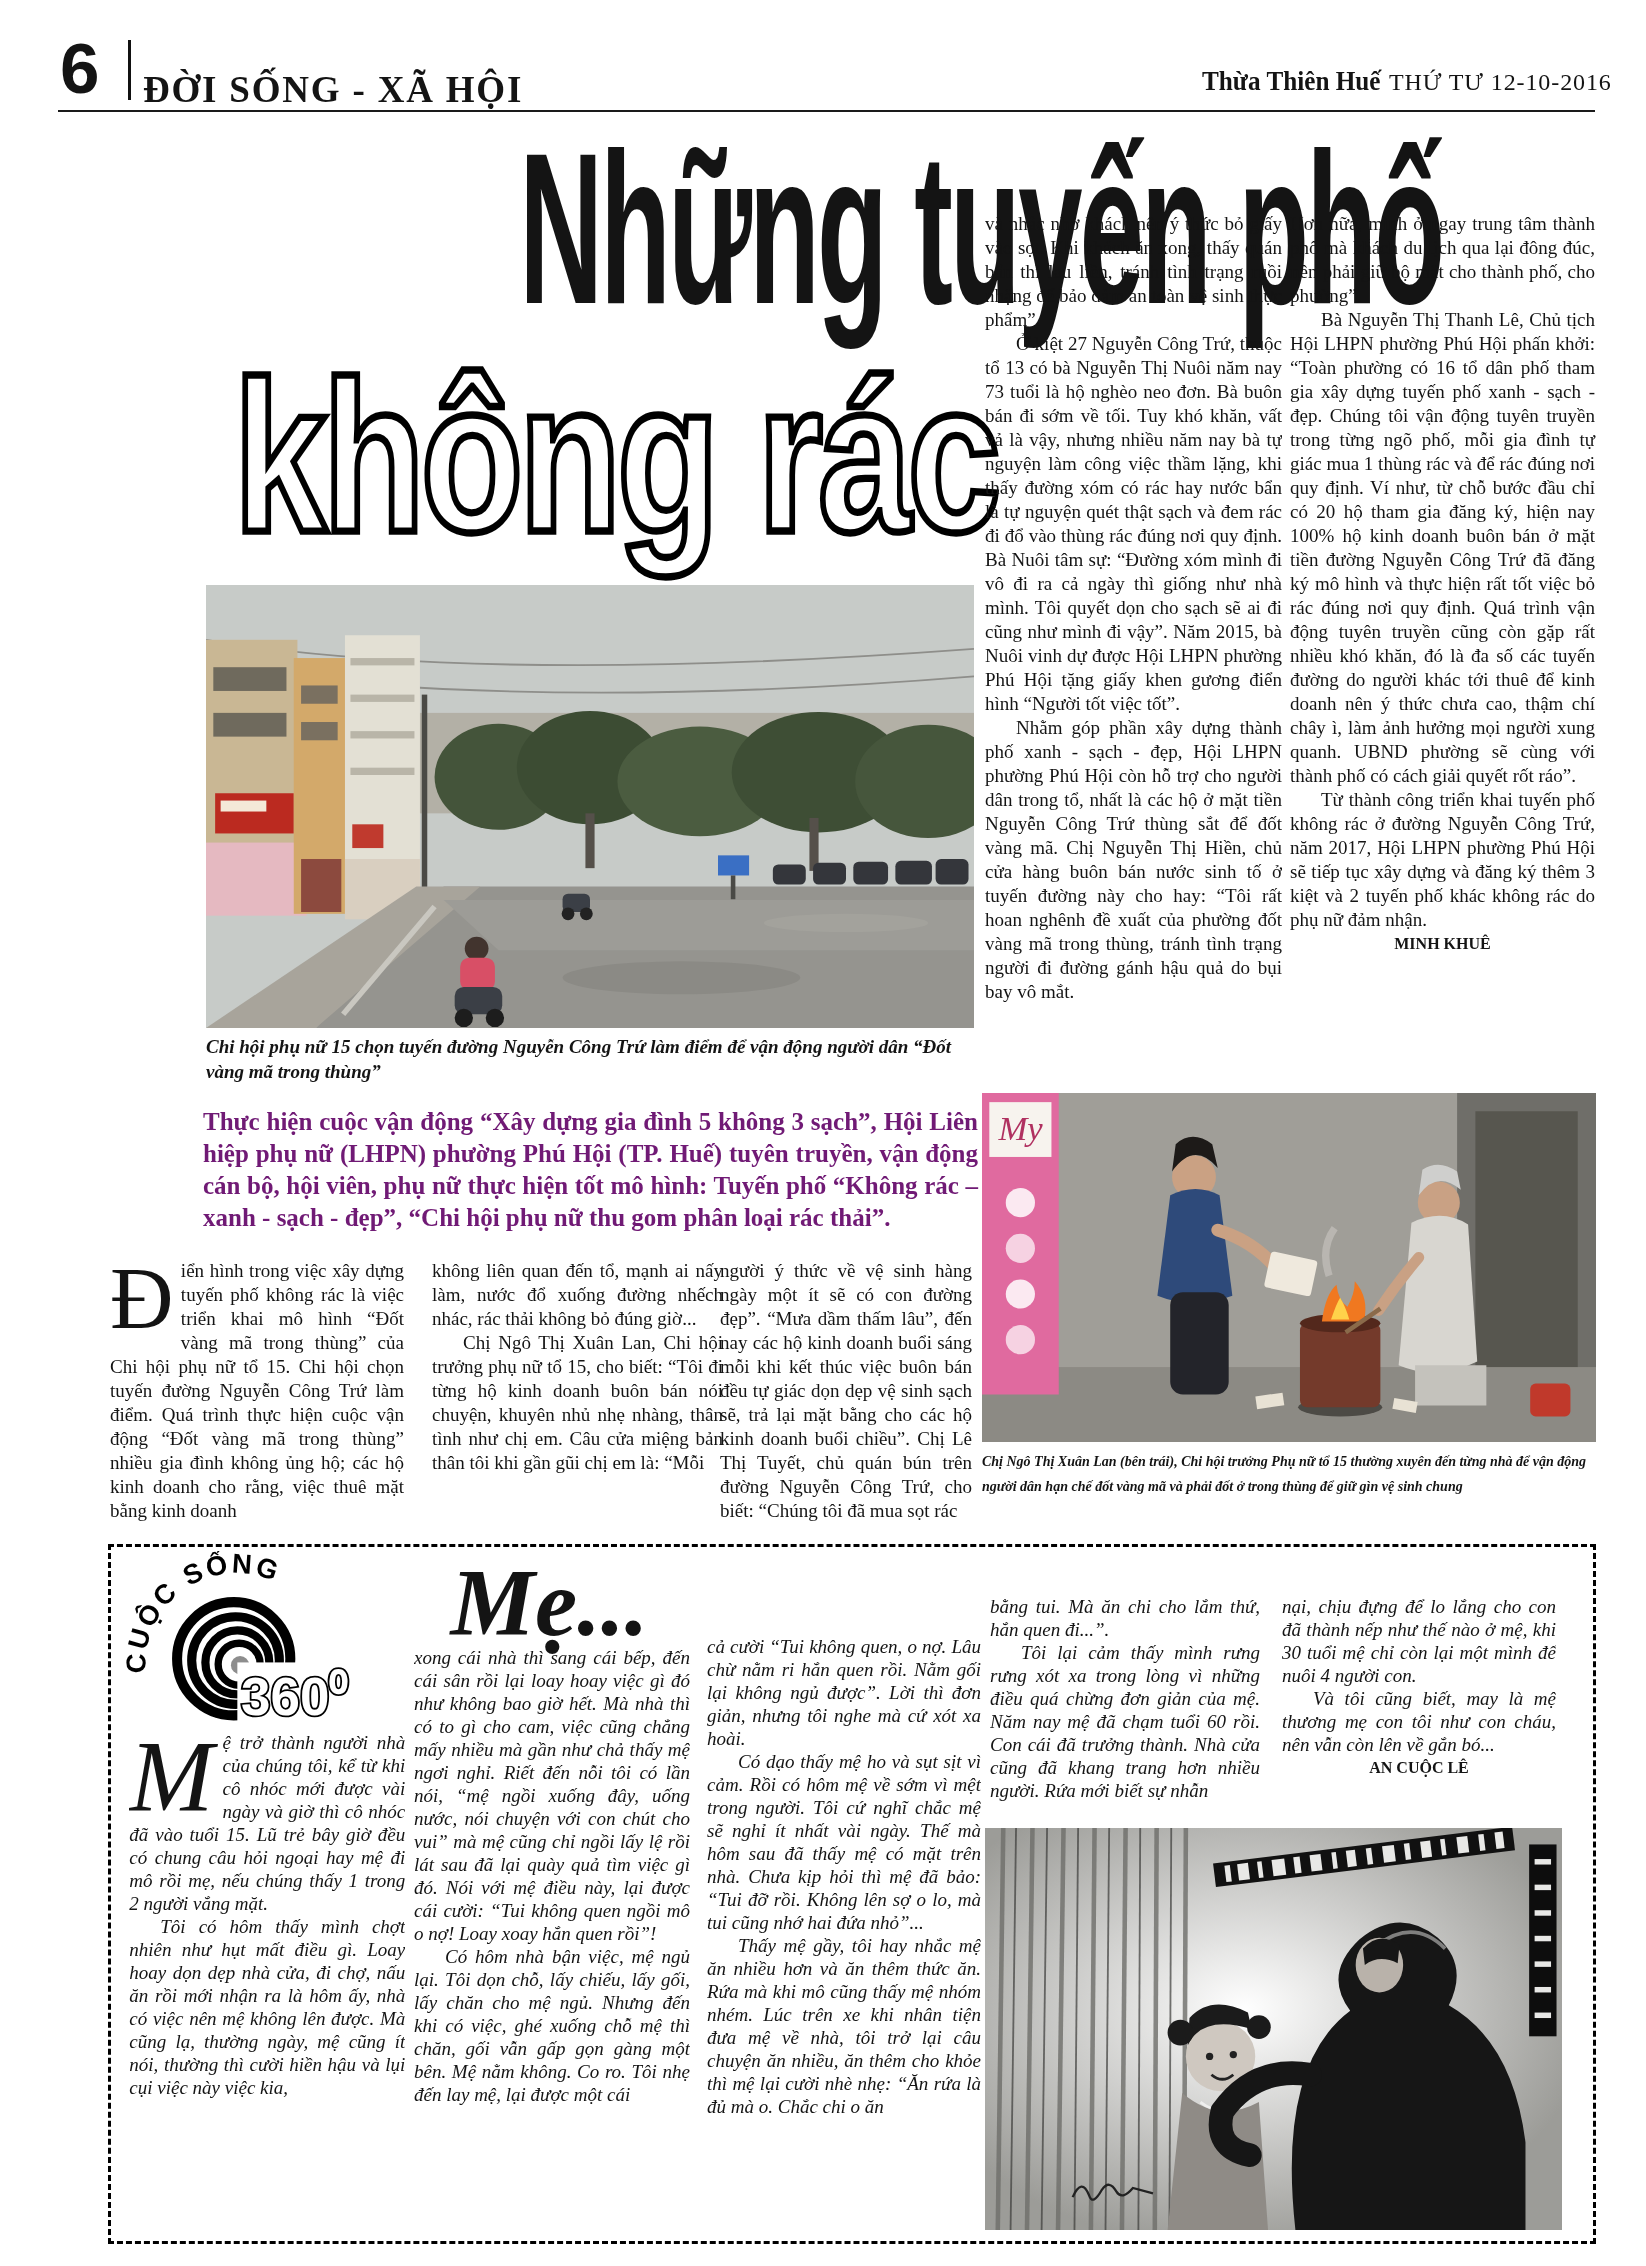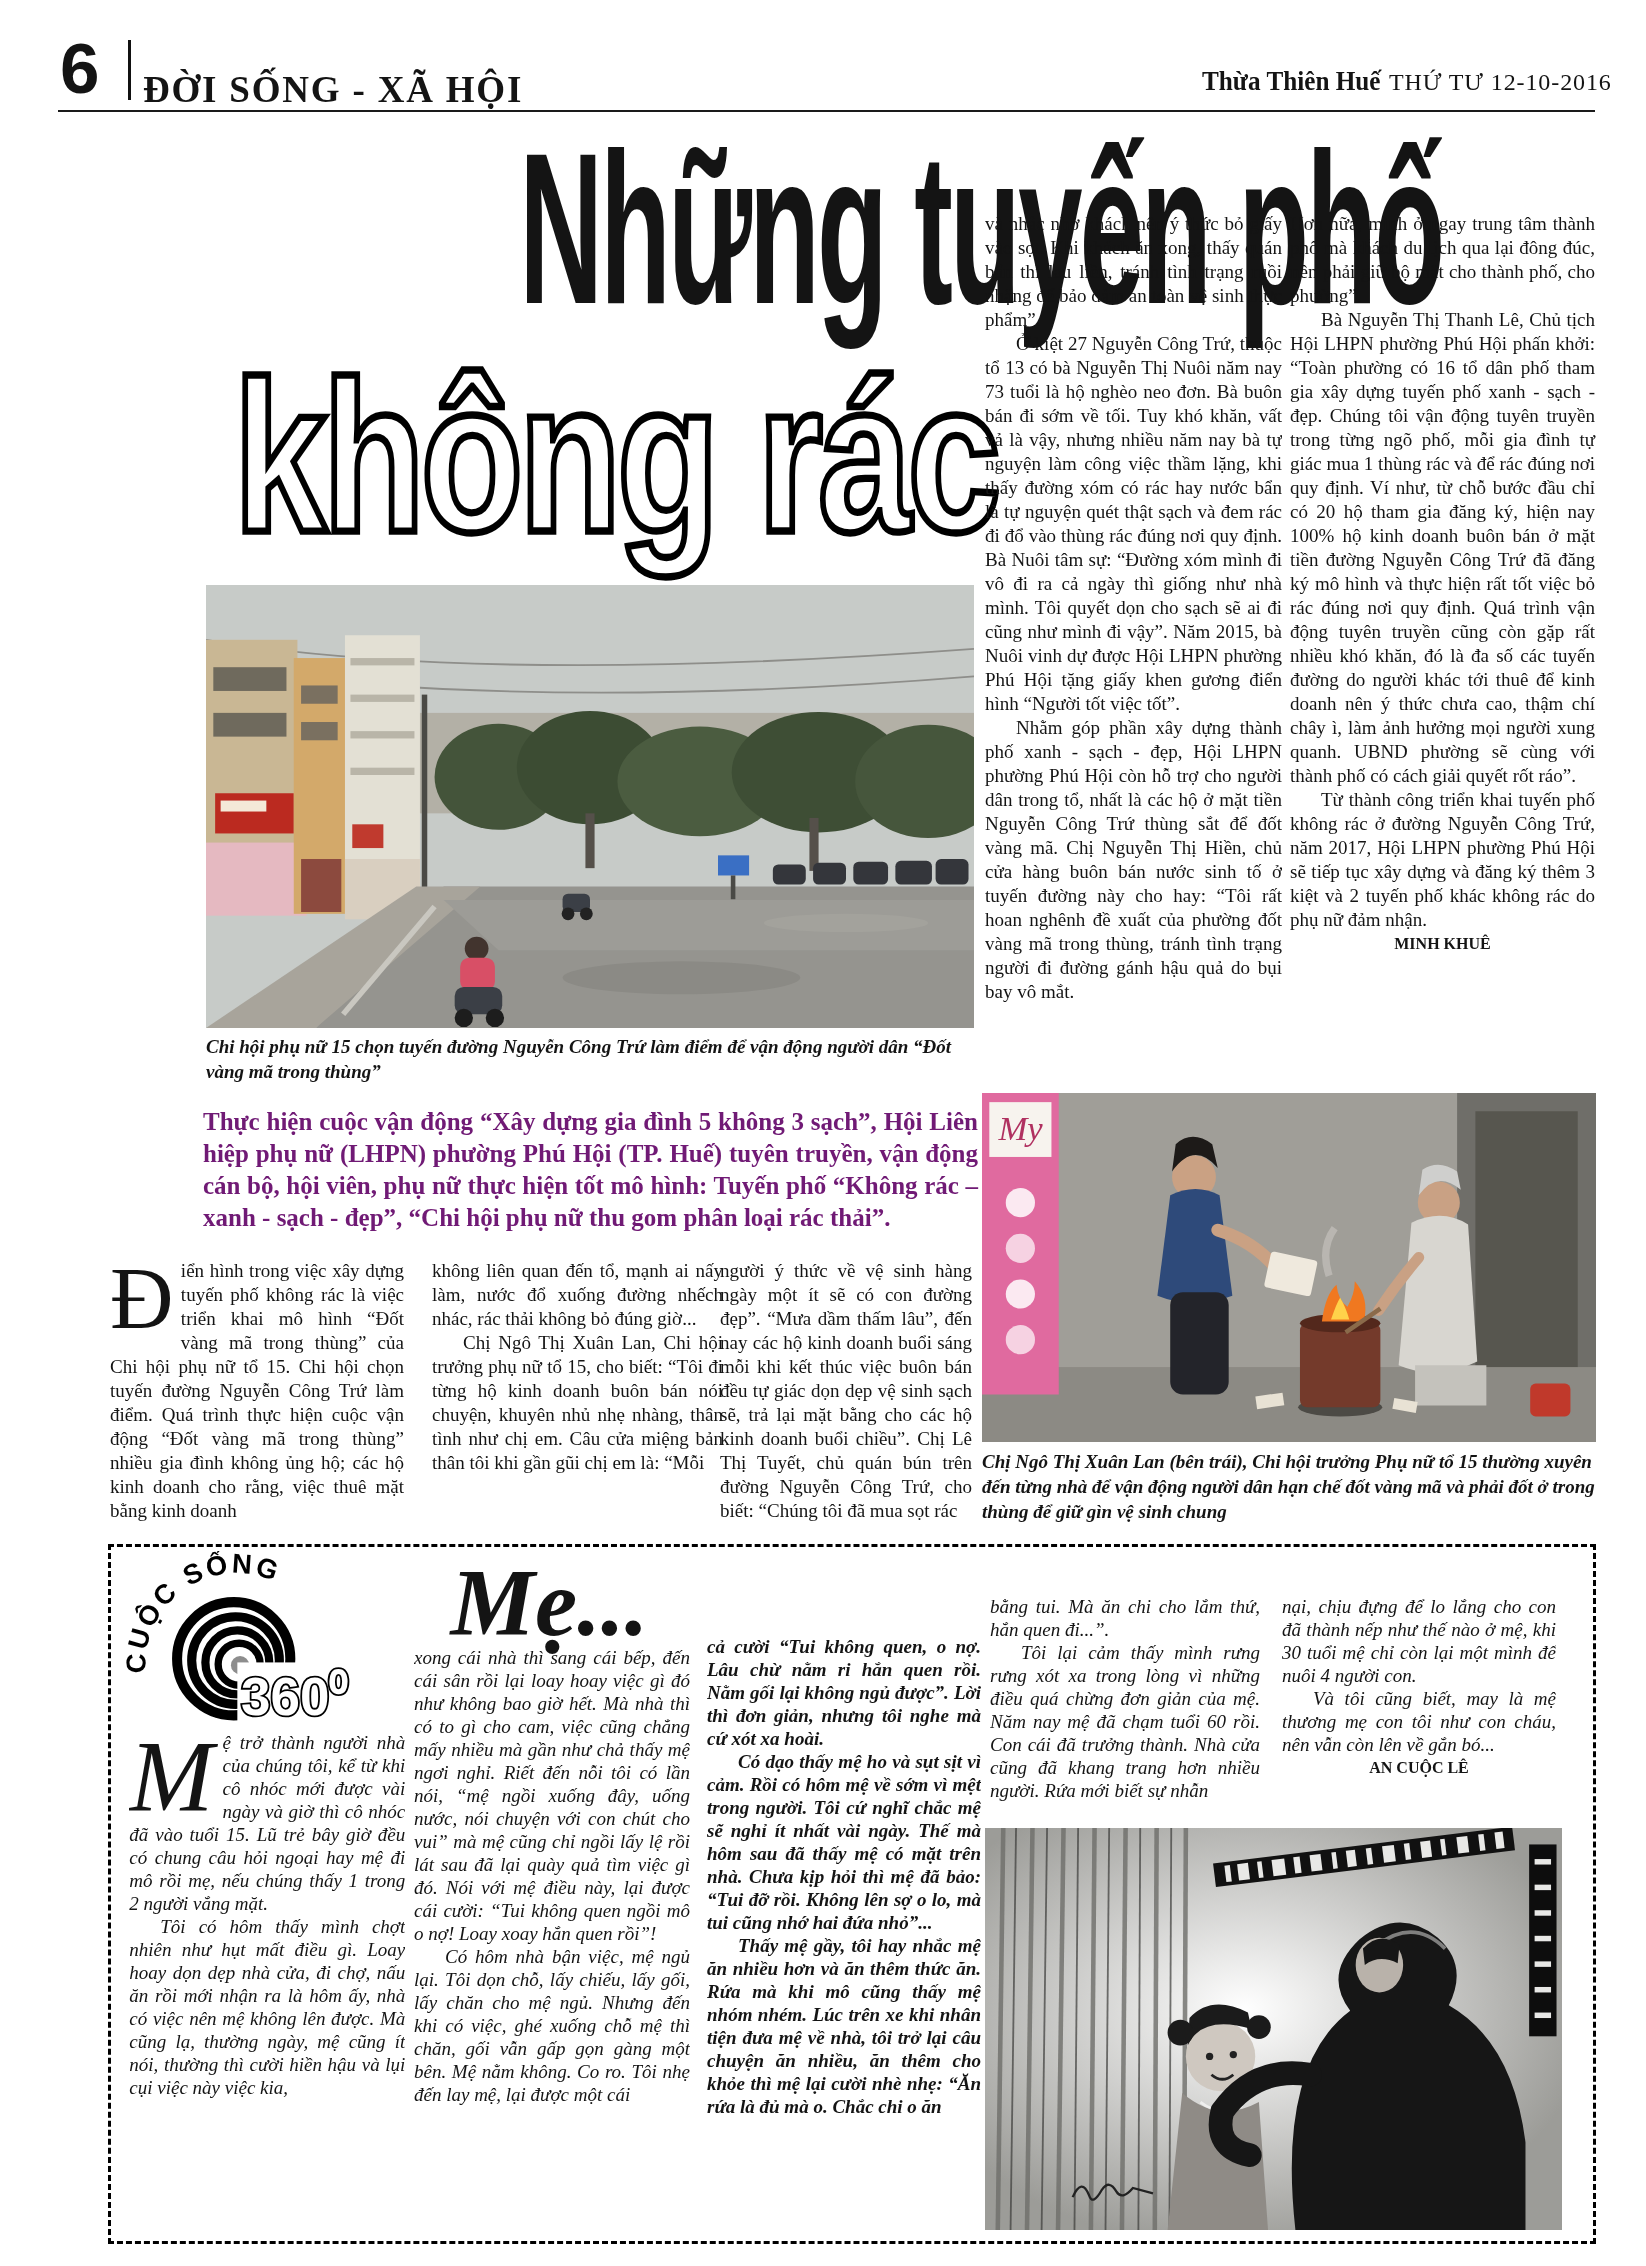--- a/index.html
+++ b/index.html
@@ -36,31 +36,31 @@
   #mcol2{left:417px;top:1259px;width:291px;height:287px;overflow:hidden;margin-left:15px;}
   #mcol3{left:720px;top:1259px;width:252px;height:287px;overflow:hidden;}
 
   .dropcap{float:left;font-size:88px;line-height:71px;padding:3.7px 7.3px 0 0;font-weight:normal;}
 
   
   #photo1{left:206px;top:585px;width:768px;height:443px;}
   #caption1{left:206px;top:1034px;width:768px;font-size:19px;font-weight:bold;font-style:italic;line-height:25px;}
   #lead{left:203px;top:1106px;width:775px;font-size:25px;font-weight:bold;line-height:32px;color:#701a75;text-align:justify;}
   #photo2{left:982px;top:1093px;width:614px;height:349px;}
-  #caption2{left:982px;top:1449px;width:618px;font-size:19px;font-weight:bold;font-style:italic;line-height:25px;}
+  #caption2{left:982px;top:1449px;width:618px;font-size:14px;font-weight:bold;font-style:italic;line-height:25px;}
 
   
   #box360{left:108px;top:1544px;width:1488px;height:700px;border:3.7px dashed #000;box-sizing:border-box;}
   #box360 .bcol{position:absolute;font-style:italic;font-size:19px;line-height:23px;text-align:justify;overflow:hidden;}
   #box360 .bcol p{margin:0;}
   #logo360{left:11px;top:3.7px;}
   #mtitle{left:274px;top:5.5px;width:329px;text-align:center;font-style:italic;font-weight:bold;font-size:95px;line-height:101px;}
   #bcol1{left:18.3px;top:184px;width:276px;height:493px;}
   #bcol2{left:303px;top:99px;width:276px;height:579px;}
-  #bcol3{left:596px;top:88px;width:274px;height:590px;font-weight:bold;}
+  #bcol3{left:596px;top:88px;width:274px;height:590px;}
   #bcol4{left:879px;top:48px;width:270px;height:230px;}
   #bcol5{left:1171px;top:48px;width:274px;height:239px;}
   #bcol5 .byline{font-style:normal;}
   .mdrop{float:left;font-size:101px;line-height:80px;padding:5.5px 9.1px 0 0;font-style:italic;}
   #illustration{left:874px;top:281px;width:577px;height:402px;}
 </style>
 </head>
 <body>
 
 <div id="page">

